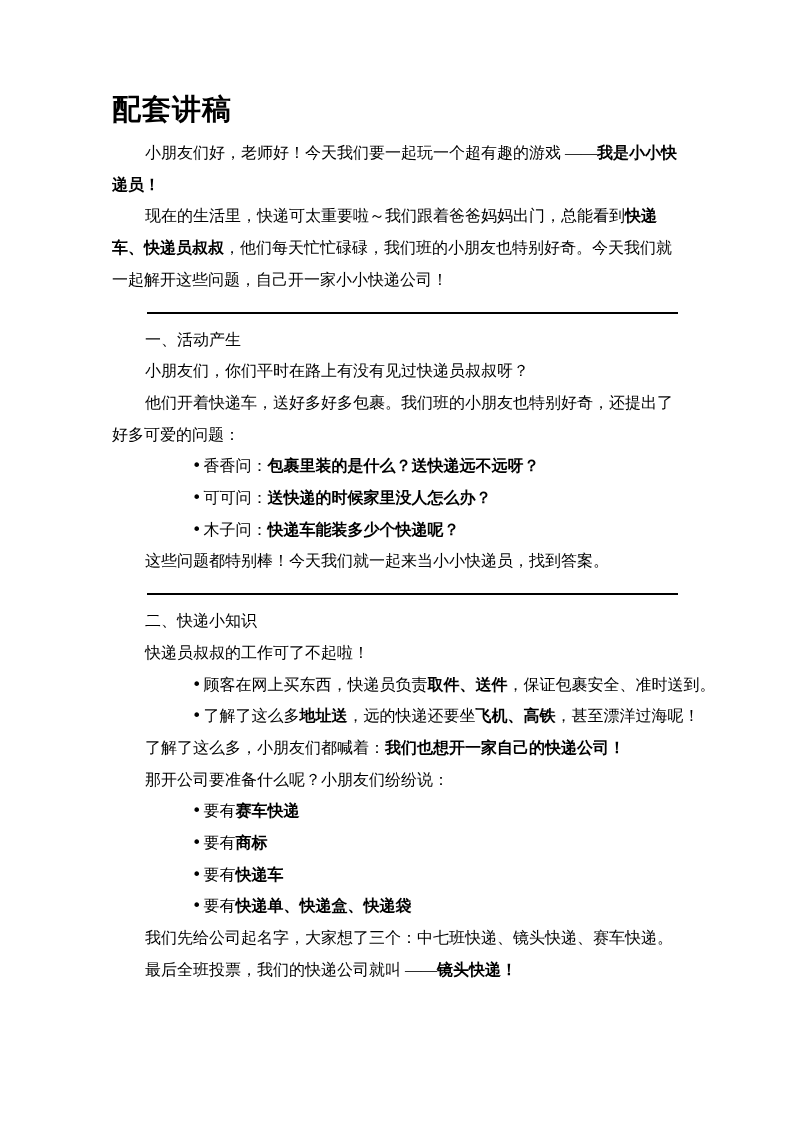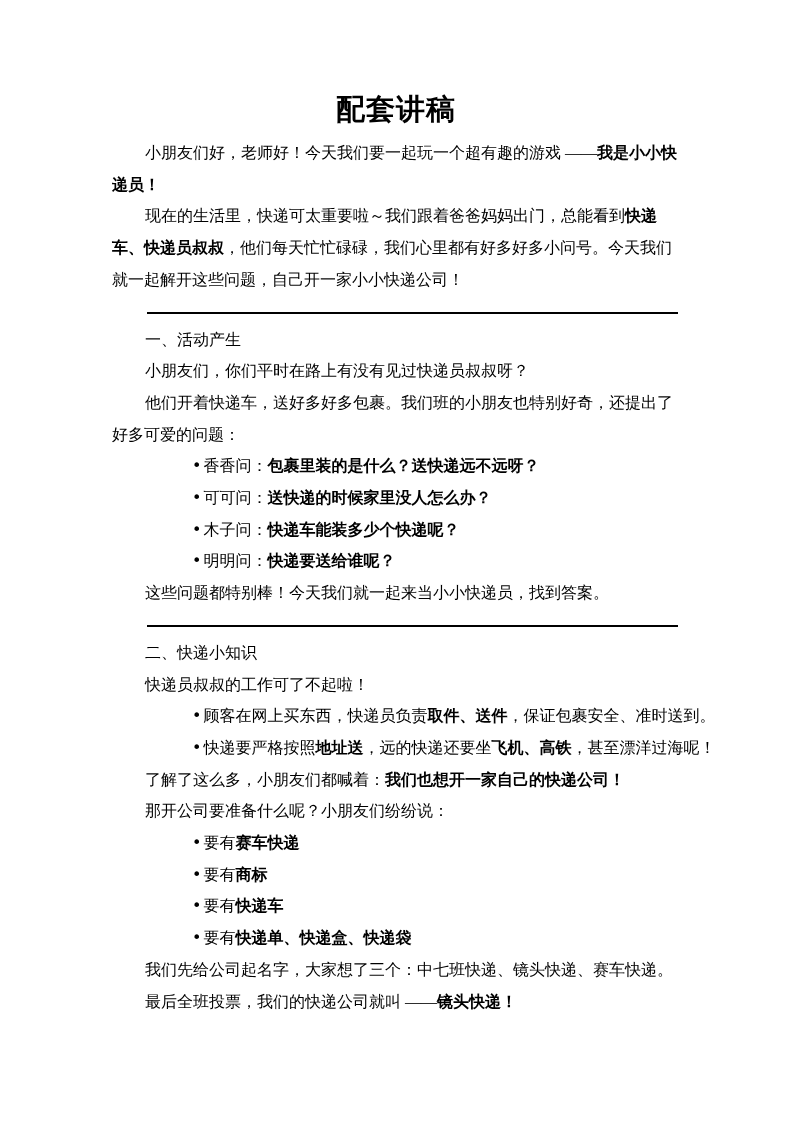--- a/index.html
+++ b/index.html
@@ -13,21 +13,21 @@
     height: 1123px;
     background: #ffffff;
     box-sizing: border-box;
     padding: 0 114px 0 112px;
     overflow: hidden;
     color: #000000;
     font-family: "Liberation Serif", "DejaVu Serif", serif;
   }
   .title {
     margin: 90px 0 9px 0;
-    text-align: center;
+    text-align: left;
     font-size: 29px;
     line-height: 38px;
     font-weight: bold;
     letter-spacing: 1px;
   }
   .p, .heading, .bullet {
     margin: 0;
     font-size: 16px;
     line-height: 31.7px;
     color: #000000;
@@ -55,35 +55,34 @@
     height: 0;
   }
 </style>
 </head>
 <body>
 
 <div class="page">
   <h1 class="title">配套讲稿</h1>
   <div id="doc-body">
       <p class="p"><span class="regular">小朋友们好，老师好！今天我们要一起玩一个超有趣的游戏 ——</span><span class="em">我是小小快递员！</span></p>
-      <p class="p"><span class="regular">现在的生活里，快递可太重要啦～我们跟着爸爸妈妈出门，总能看到</span><span class="em">快递车、快递员叔叔</span><span class="regular">，他们每天忙忙碌碌，我们心里都有好多好多小问号。今天我们就一起解开这些问题，自己开一家小小快递公司！</span></p>
+      <p class="p"><span class="regular">现在的生活里，快递可太重要啦～我们跟着爸爸妈妈出门，总能看到</span><span class="em">快递车、快递员叔叔</span><span class="regular">，他们每天忙忙碌碌，我们班的小朋友也特别好奇。今天我们就一起解开这些问题，自己开一家小小快递公司！</span></p>
       <hr class="divider">
       <p class="heading"><span class="regular">一、活动产生</span></p>
       <p class="p"><span class="regular">小朋友们，你们平时在路上有没有见过快递员叔叔呀？</span></p>
       <p class="p"><span class="regular">他们开着快递车，送好多好多包裹。我们班的小朋友也特别好奇，还提出了好多可爱的问题：</span></p>
       <p class="bullet"><span class="dot">•</span><span class="regular">香香问：</span><span class="em">包裹里装的是什么？送快递远不远呀？</span></p>
       <p class="bullet"><span class="dot">•</span><span class="regular">可可问：</span><span class="em">送快递的时候家里没人怎么办？</span></p>
       <p class="bullet"><span class="dot">•</span><span class="regular">木子问：</span><span class="em">快递车能装多少个快递呢？</span></p>
-      <p class="bullet"><span class="dot">•</span><span class="regular">明明问：</span><span class="em">快递要送给谁呢？</span></p>
       <p class="p"><span class="regular">这些问题都特别棒！今天我们就一起来当小小快递员，找到答案。</span></p>
       <hr class="divider">
       <p class="heading"><span class="regular">二、快递小知识</span></p>
       <p class="p"><span class="regular">快递员叔叔的工作可了不起啦！</span></p>
       <p class="bullet"><span class="dot">•</span><span class="regular">顾客在网上买东西，快递员负责</span><span class="em">取件、送件</span><span class="regular">，保证包裹安全、准时送到。</span></p>
-      <p class="bullet"><span class="dot">•</span><span class="regular">快递要严格按照</span><span class="em">地址送</span><span class="regular">，远的快递还要坐</span><span class="em">飞机、高铁</span><span class="regular">，甚至漂洋过海呢！</span></p>
+      <p class="bullet"><span class="dot">•</span><span class="regular">了解了这么多</span><span class="em">地址送</span><span class="regular">，远的快递还要坐</span><span class="em">飞机、高铁</span><span class="regular">，甚至漂洋过海呢！</span></p>
       <p class="p"><span class="regular">了解了这么多，小朋友们都喊着：</span><span class="em">我们也想开一家自己的快递公司！</span></p>
       <p class="p"><span class="regular">那开公司要准备什么呢？小朋友们纷纷说：</span></p>
       <p class="bullet"><span class="dot">•</span><span class="regular">要有</span><span class="em">赛车快递</span></p>
       <p class="bullet"><span class="dot">•</span><span class="regular">要有</span><span class="em">商标</span></p>
       <p class="bullet"><span class="dot">•</span><span class="regular">要有</span><span class="em">快递车</span></p>
       <p class="bullet"><span class="dot">•</span><span class="regular">要有</span><span class="em">快递单、快递盒、快递袋</span></p>
       <p class="p"><span class="regular">我们先给公司起名字，大家想了三个：中七班快递、镜头快递、赛车快递。</span></p>
       <p class="p"><span class="regular">最后全班投票，我们的快递公司就叫 ——</span><span class="em">镜头快递！</span></p>
     </div>
 </div>

